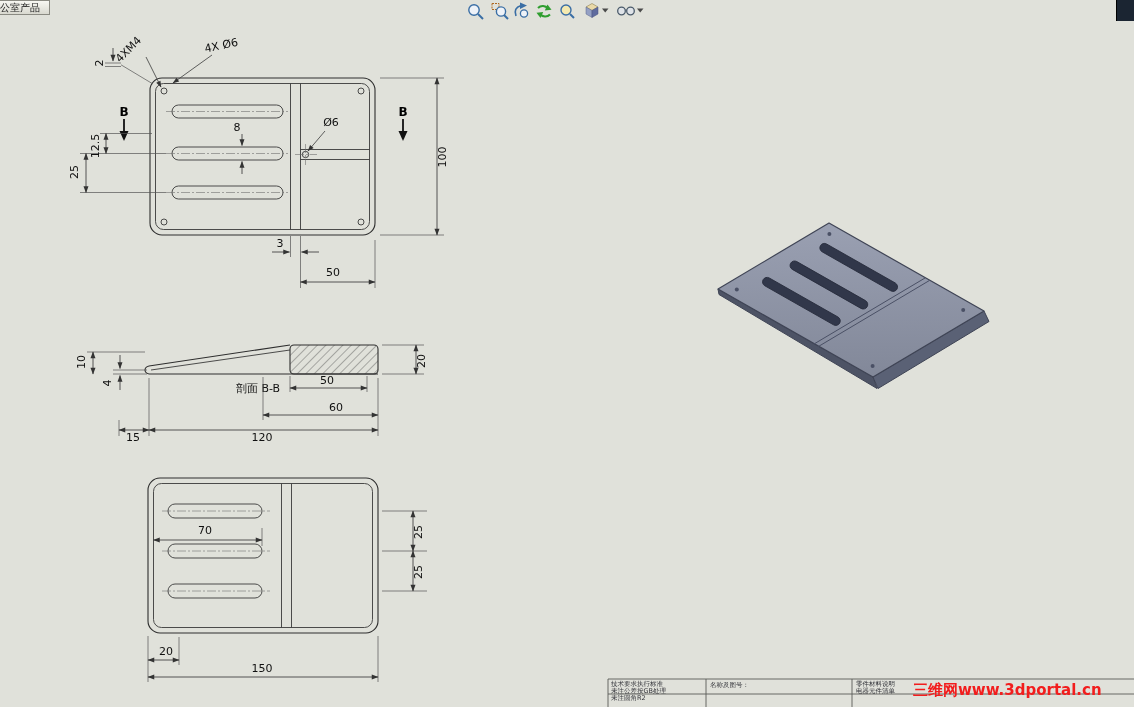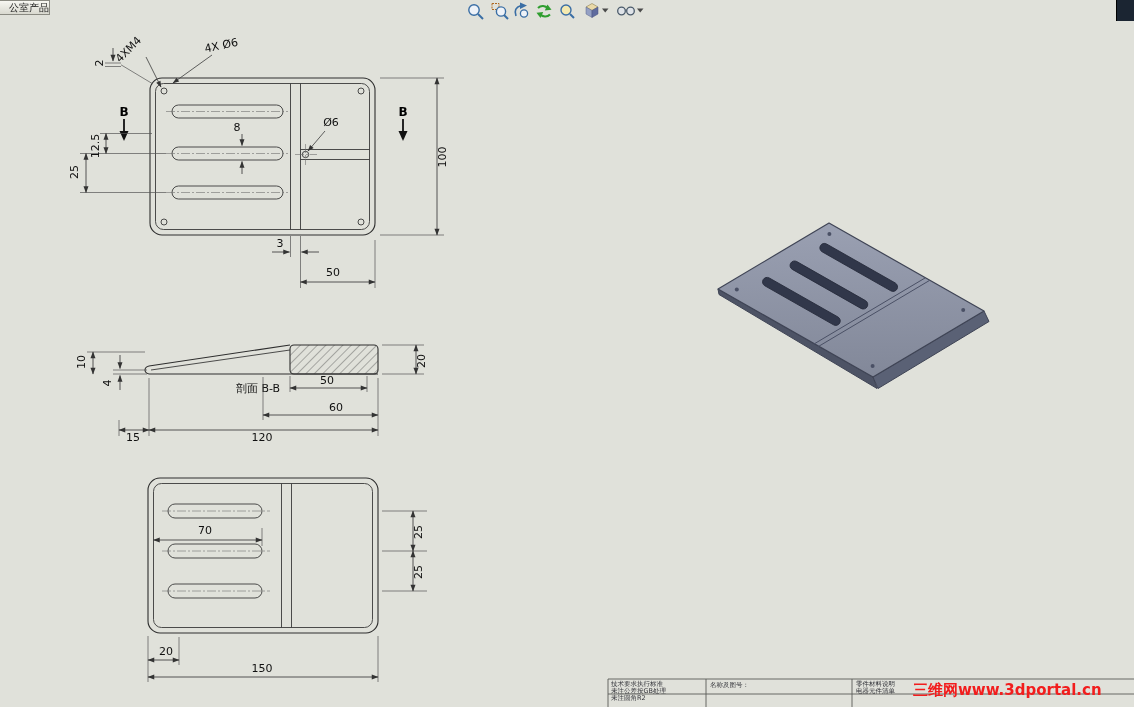--- a/index.html
+++ b/index.html
@@ -1,20 +1,20 @@
 <!DOCTYPE html>
 <html><head>
 <meta charset="utf-8">
 <style>
   html,body{margin:0;padding:0;}
   body{font-family:"DejaVu Sans",sans-serif;}
   .screen{position:relative;width:1134px;height:707px;background:#e0e1da;overflow:hidden;}
   .doc-tab{position:absolute;left:0;top:0;width:50px;height:15px;
     background:linear-gradient(#f7f7f2,#d9d9d0);border:1px solid #8a8a82;border-left:none;
-    font-size:10px;line-height:14px;text-align:right;color:#1a1a1a;box-sizing:border-box;}
+    font-size:10px;line-height:14px;text-align:left;color:#1a1a1a;box-sizing:border-box;}
   .taskpane-tab{position:absolute;left:1116px;top:0;width:18px;height:21px;background:#1b2532;border-left:1px solid #000;}
   svg.canvas{position:absolute;left:0;top:0;}
   .part{stroke:#2e2e2e;stroke-width:1.1;fill:none;stroke-linejoin:round;}
   .thin{stroke:#3a3a3a;stroke-width:0.9;fill:none;}
   .ext{stroke:#555;stroke-width:0.7;fill:none;}
   .cl{stroke:#666;stroke-width:0.55;fill:none;stroke-dasharray:9 2 2 2;}
   .dim{stroke:#444;stroke-width:0.9;fill:none;marker-start:url(#arr);marker-end:url(#arr);}
   .dime{stroke:#444;stroke-width:0.9;fill:none;marker-end:url(#arr);}
   .lead{stroke:#444;stroke-width:0.85;fill:none;marker-end:url(#arr);}
   .dtext{font:11px "DejaVu Sans",sans-serif;fill:#101010;text-anchor:middle;}

